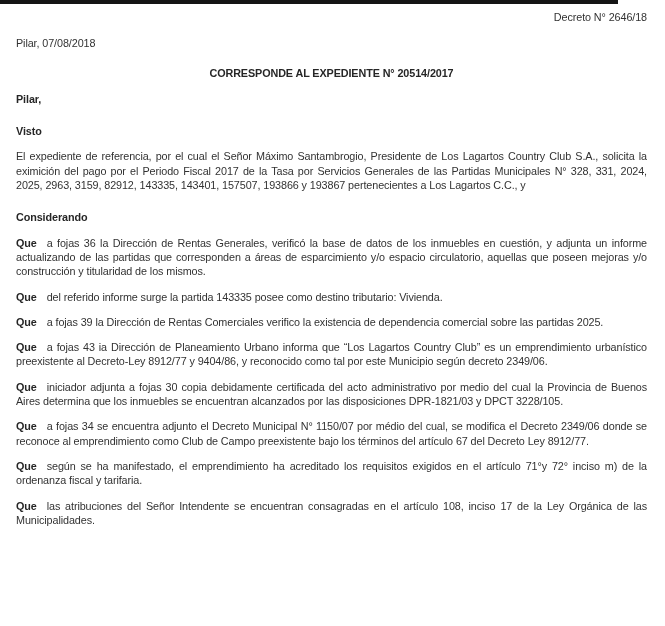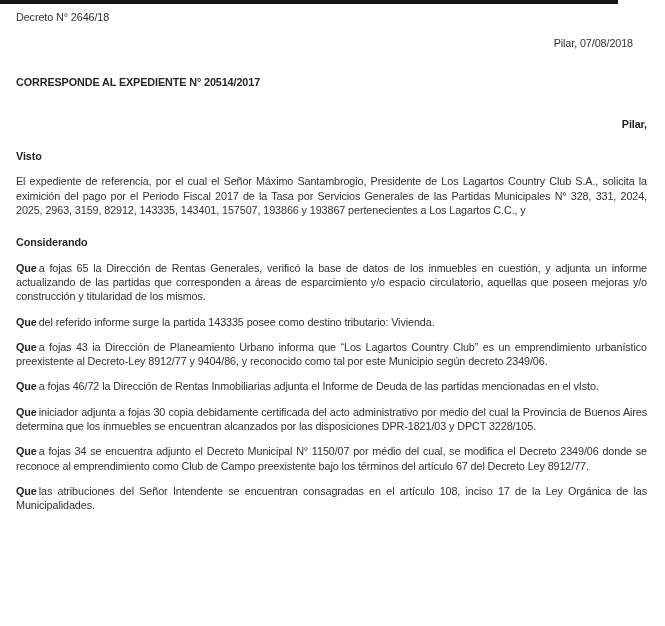--- a/index.html
+++ b/index.html
@@ -30,51 +30,52 @@
     left: 0;
     width: 665px;
     padding: 3px 18px 0 16px;
     box-sizing: border-box;
     font-size: 10.8px;
     letter-spacing: -0.1px;
     line-height: 14.3px;
   }
   .decree-number {
     margin-top: 3px;
-    text-align: left;
+    text-align: right;
   }
   .place-date {
     margin-top: 12px;
-    text-align: right;
+    text-align: left;
     padding-right: 14px;
   }
   .expediente-line {
-    margin-top: 24px;
+    margin-top: 15px;
+    text-align: center;
     font-weight: bold;
     color: #262626;
   }
   .city-line {
-    margin-top: 28px;
-    text-align: right;
+    margin-top: 12px;
+    text-align: left;
     font-weight: bold;
     color: #262626;
   }
   .section-heading {
     margin-top: 18px;
     font-weight: bold;
     color: #262626;
   }
   .para {
     margin: 11px 0 0 0;
     text-align: justify;
   }
   .para .lead {
     font-weight: bold;
     color: #262626;
-    margin-right: 2px;
+    margin-right: 10px;
   }
 </style>
 </head>
 <body>
 
 <div class="scan-bar"></div>
 
 <div class="page">
 
   <div class="decree-number">Decreto N° 2646/18</div>
@@ -84,31 +85,32 @@
   <div class="expediente-line">CORRESPONDE AL EXPEDIENTE N° 20514/2017</div>
 
   <div class="city-line">Pilar,</div>
 
   <div class="section-heading">Visto</div>
 
   <p class="para"><span>El expediente de referencia, por el cual el Señor Máximo Santambrogio, Presidente de Los Lagartos Country Club S.A., solicita la eximición del pago por el Periodo Fiscal 2017 de la Tasa por Servicios Generales de las Partidas Municipales N° 328, 331, 2024, 2025, 2963, 3159, 82912, 143335, 143401, 157507, 193866 y 193867 pertenecientes a Los Lagartos C.C., y</span></p>
 
   <div class="section-heading">Considerando</div>
 
-  <p class="para"><strong class="lead">Que</strong><span>a fojas 65 la Dirección de Rentas Generales, verificó la base de datos de los inmuebles en cuestión, y adjunta un informe actualizando de las partidas que corresponden a áreas de esparcimiento y/o espacio circulatorio, aquellas que poseen mejoras y/o construcción y titularidad de los mismos.</span></p>
+  <p class="para"><strong class="lead">Que</strong><span>a fojas 36 la Dirección de Rentas Generales, verificó la base de datos de los inmuebles en cuestión, y adjunta un informe actualizando de las partidas que corresponden a áreas de esparcimiento y/o espacio circulatorio, aquellas que poseen mejoras y/o construcción y titularidad de los mismos.</span></p>
 
   <p class="para"><strong class="lead">Que</strong><span>del referido informe surge la partida 143335 posee como destino tributario: Vivienda.</span></p>
 
 
+  <p class="para"><strong class="lead">Que</strong><span>a fojas 39 la Dirección de Rentas Comerciales verifico la existencia de dependencia comercial sobre las partidas 2025.</span></p>
 
   <p class="para"><strong class="lead">Que</strong><span>a fojas 43 ia Dirección de Planeamiento Urbano informa que “Los Lagartos Country Club” es un emprendimiento urbanístico preexistente al Decreto-Ley 8912/77 y 9404/86, y reconocido como tal por este Municipio según decreto 2349/06.</span></p>
 
-  <p class="para"><strong class="lead">Que</strong><span>a fojas 46/72 la Dirección de Rentas Inmobiliarias adjunta el Informe de Deuda de las partidas mencionadas en el vIsto.</span></p>
 
   <p class="para"><strong class="lead">Que</strong><span>iniciador adjunta a fojas 30 copia debidamente certificada del acto administrativo por medio del cual la Provincia de Buenos Aires determina que los inmuebles se encuentran alcanzados por las disposiciones DPR-1821/03 y DPCT 3228/105.</span></p>
 
   <p class="para"><strong class="lead">Que</strong><span>a fojas 34 se encuentra adjunto el Decreto Municipal N° 1150/07 por médio del cual, se modifica el Decreto 2349/06 donde se reconoce al emprendimiento como Club de Campo preexistente bajo los términos del artículo 67 del Decreto Ley 8912/77.</span></p>
 
+  <p class="para"><strong class="lead">Que</strong><span>según se ha manifestado, el emprendimiento ha acreditado los requisitos exigidos en el artículo 71°y 72° inciso m) de la ordenanza fiscal y tarifaria.</span></p>
 
 
   <p class="para"><strong class="lead">Que</strong><span>las atribuciones del Señor Intendente se encuentran consagradas en el artículo 108, inciso 17 de la Ley Orgánica de las Municipalidades.</span></p>
 
 </div>
 
 </body></html>

